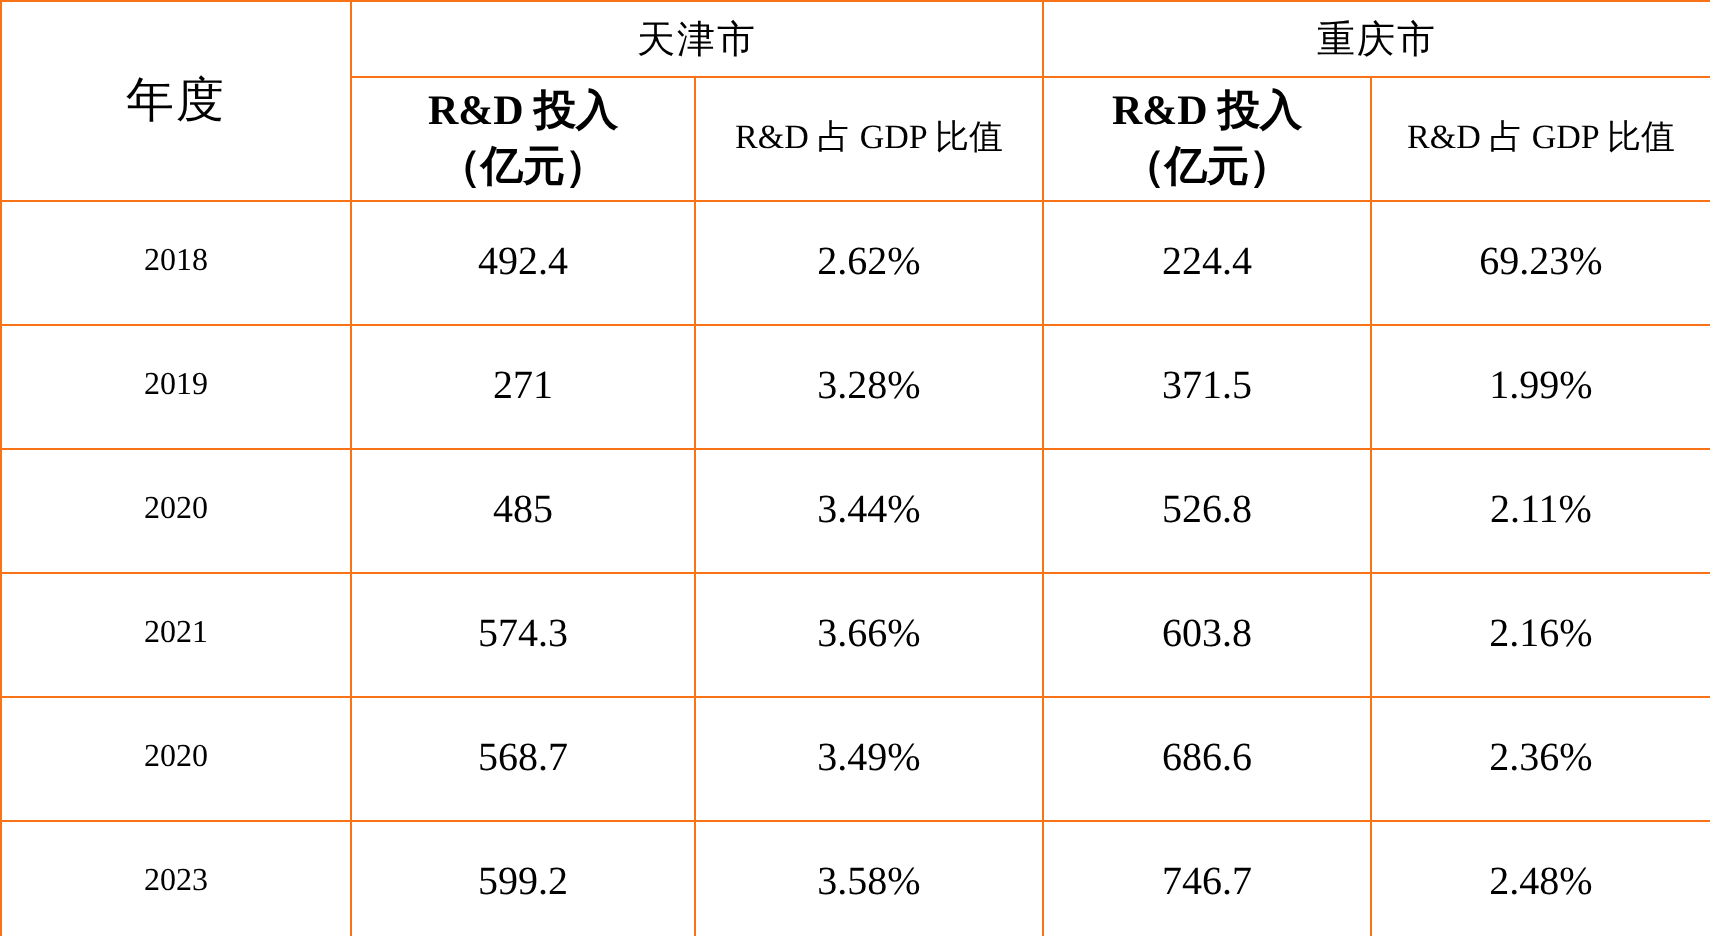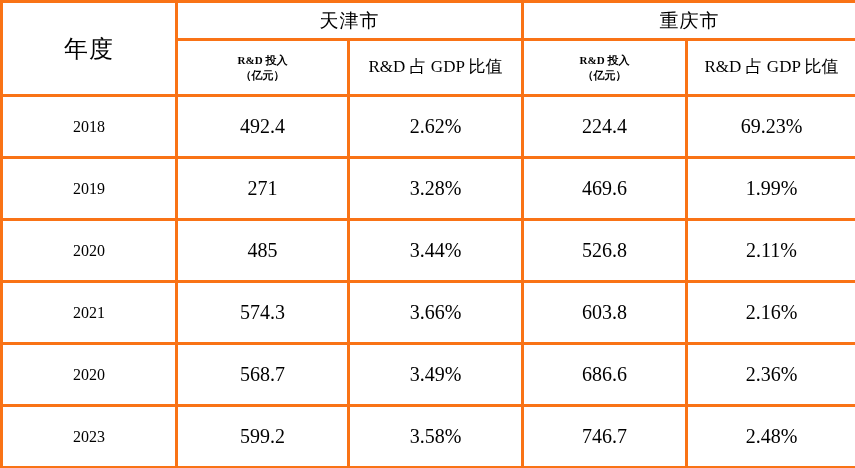--- a/index.html
+++ b/index.html
@@ -20,21 +20,21 @@
     position: relative;
   }
   table.rd-table {
     border-collapse: collapse;
     table-layout: fixed;
     width: 855px;
     height: 468px;
   }
   table.rd-table th,
   table.rd-table td {
-    border: 3px solid #f97316;
+    border: 1px solid #f97316;
     text-align: center;
     vertical-align: middle;
     padding: 2px 4px;
     font-weight: normal;
   }
   .col-year { width: 175px; }
   .col-v1 { width: 172px; }
   .col-v2 { width: 174px; }
   .col-v3 { width: 164px; }
   .col-v4 { width: 170px; }
@@ -44,21 +44,21 @@
     font-size: 19px;
     font-weight: bold;
     letter-spacing: 1px;
   }
   .hdr-year {
     font-size: 24px;
     font-weight: bold;
     letter-spacing: 1px;
   }
   .hdr-sub-bold {
-    font-size: 11px;
+    font-size: 21px;
     font-weight: bold;
     line-height: 1.35;
   }
   .hdr-sub {
     font-size: 17px;
     font-weight: normal;
     line-height: 1.35;
   }
   .cell-val {
     font-size: 20px;
@@ -111,21 +111,21 @@
         <td class="cell-year">2018</td>
         <td class="cell-val">492.4</td>
         <td class="cell-val">2.62%</td>
         <td class="cell-val">224.4</td>
         <td class="cell-val">69.23%</td>
       </tr>
       <tr class="data-row">
         <td class="cell-year">2019</td>
         <td class="cell-val">271</td>
         <td class="cell-val">3.28%</td>
-        <td class="cell-val">469.6</td>
+        <td class="cell-val">371.5</td>
         <td class="cell-val">1.99%</td>
       </tr>
       <tr class="data-row">
         <td class="cell-year">2020</td>
         <td class="cell-val">485</td>
         <td class="cell-val">3.44%</td>
         <td class="cell-val">526.8</td>
         <td class="cell-val">2.11%</td>
       </tr>
       <tr class="data-row">

